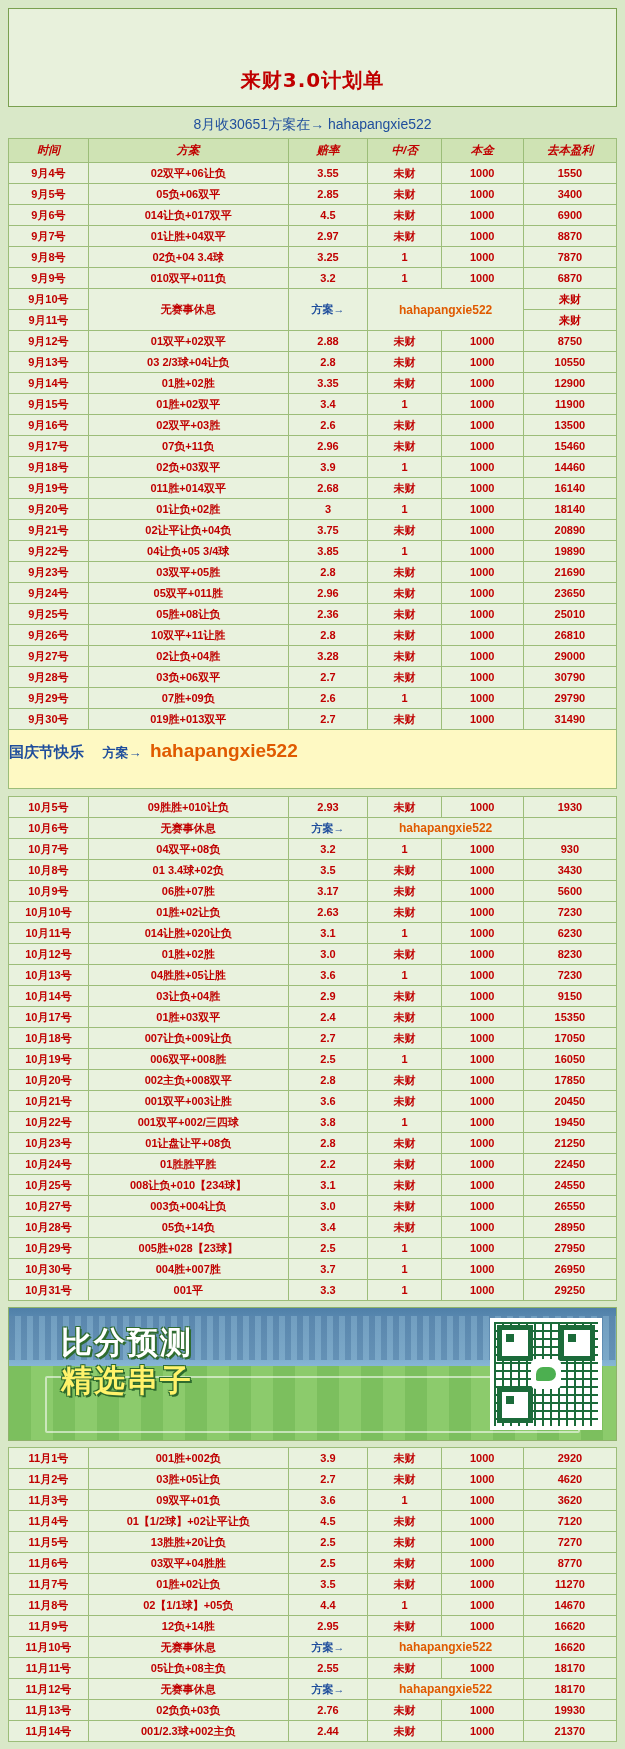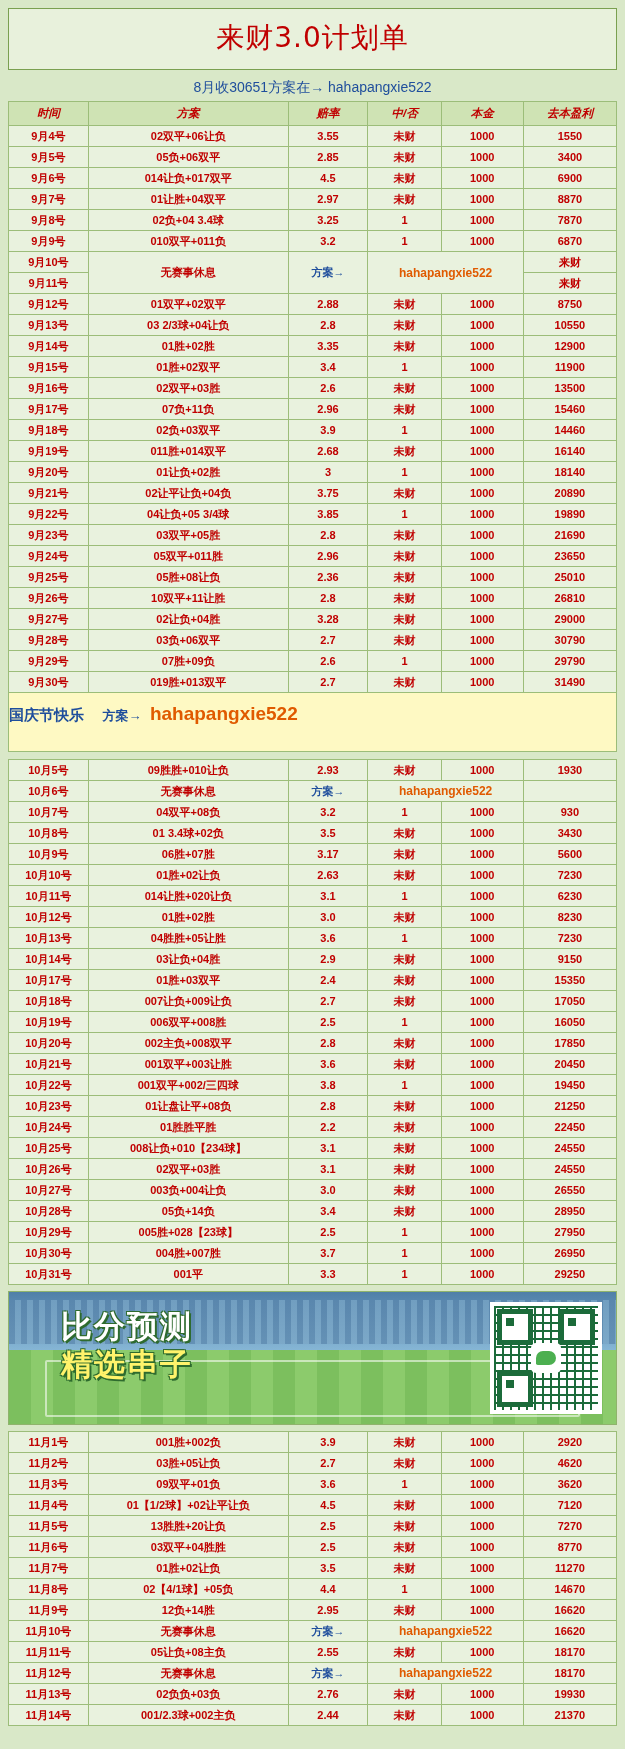--- a/index.html
+++ b/index.html
@@ -16,24 +16,25 @@
   }
   .title-bar{
     background:#e8f1dc;
     border:1px solid #7aa050;
     text-align:center;
     padding:10px 0 12px 0;
     margin-bottom:6px;
   }
   .title{
     color:#c00000;
-    font-size:28px;
-    font-weight:normal;
+    font-size:20px;
+    font-weight:bold;
     letter-spacing:1px;
     font-family:"DejaVu Sans","Liberation Sans",sans-serif;
+    margin-top:48px;
   }
   .subtitle{
     text-align:center;
     color:#1f4e9c;
     font-size:14px;
     padding:3px 0 4px 0;
   }
   table{
     border-collapse:collapse;
     width:100%;
@@ -552,28 +553,20 @@
           <td class="c-date">10月24号</td>
           <td class="c-plan">01胜胜平胜</td>
           <td class="c-odds">2.2</td>
           <td class="c-hit">未财</td>
           <td class="c-stake">1000</td>
           <td class="c-profit">22450</td>
         </tr>
         <tr>
           <td class="c-date">10月25号</td>
           <td class="c-plan">008让负+010【234球】</td>
-          <td class="c-odds">3.1</td>
-          <td class="c-hit">未财</td>
-          <td class="c-stake">1000</td>
-          <td class="c-profit">24550</td>
-        </tr>
-        <tr>
-          <td class="c-date">10月26号</td>
-          <td class="c-plan">02双平+03胜</td>
           <td class="c-odds">3.1</td>
           <td class="c-hit">未财</td>
           <td class="c-stake">1000</td>
           <td class="c-profit">24550</td>
         </tr>
         <tr>
           <td class="c-date">10月27号</td>
           <td class="c-plan">003负+004让负</td>
           <td class="c-odds">3.0</td>
           <td class="c-hit">未财</td>
@@ -702,21 +695,21 @@
         <tr>
           <td class="c-date">11月7号</td>
           <td class="c-plan">01胜+02让负</td>
           <td class="c-odds">3.5</td>
           <td class="c-hit">未财</td>
           <td class="c-stake">1000</td>
           <td class="c-profit">11270</td>
         </tr>
         <tr>
           <td class="c-date">11月8号</td>
-          <td class="c-plan">02【4/1球】+05负</td>
+          <td class="c-plan">02【1/1球】+05负</td>
           <td class="c-odds">4.4</td>
           <td class="c-hit">1</td>
           <td class="c-stake">1000</td>
           <td class="c-profit">14670</td>
         </tr>
         <tr>
           <td class="c-date">11月9号</td>
           <td class="c-plan">12负+14胜</td>
           <td class="c-odds">2.95</td>
           <td class="c-hit">未财</td>

